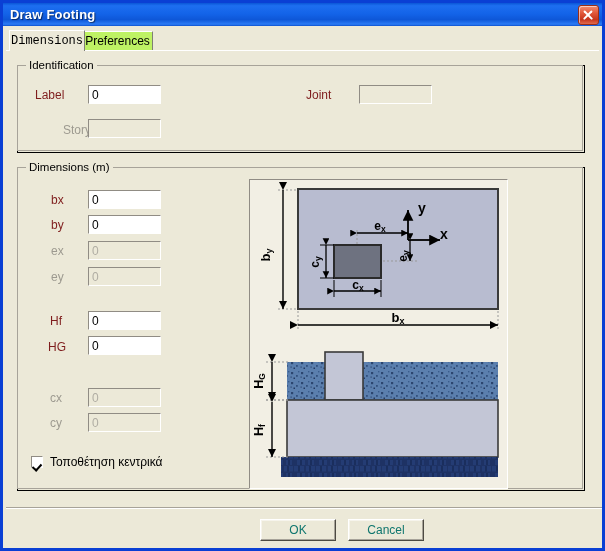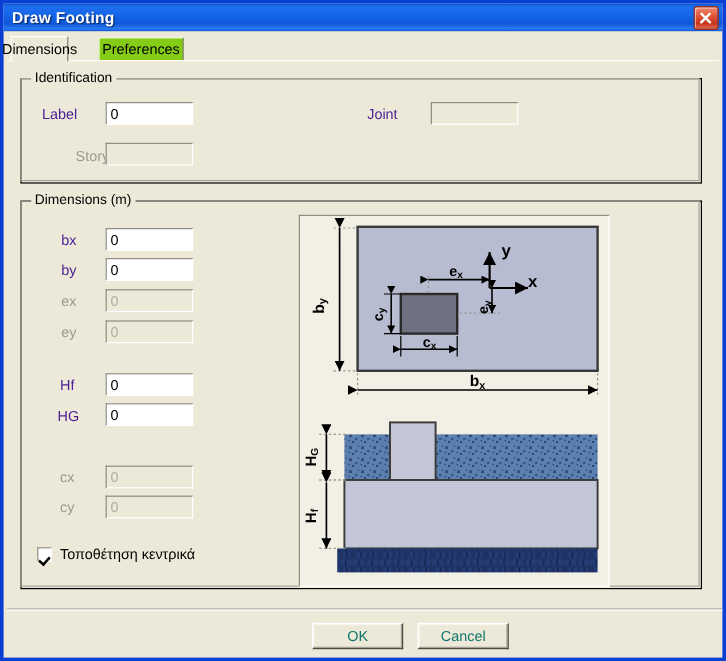--- a/index.html
+++ b/index.html
@@ -31,29 +31,29 @@
     content:"";position:absolute;left:3px;top:8px;width:12px;height:2.4px;
     background:#fff;border-radius:1px;
   }
   .close-btn::before{transform:rotate(45deg);}
   .close-btn::after{transform:rotate(-45deg);}
 
   
   .tabstrip{position:absolute;left:3px;top:27px;width:596px;height:20px;}
   .tab{
     position:absolute;top:0;height:20px;
-    background:#84cc16;border:1px solid #7f7f76;border-bottom:none;
+    background:#bef264;border:1px solid #7f7f76;border-bottom:none;
     font-size:12px;color:#000;display:flex;align-items:center;justify-content:center;
     box-sizing:border-box;cursor:pointer;
   }
   .tab.active{
     background:#ece9d8;border-color:#ffffff #7f7f76 #ece9d8 #ffffff;
     z-index:3;height:21px;
   }
-  .tab-dimensions{left:3px;width:48px;}
+  .tab-dimensions{left:3px;width:76px;font-family:Liberation Mono, monospace;}
   .tab-preferences{left:76px;width:71px;top:1px;height:19px;
     border-color:#ffffff #7f7f76 #7f7f76 #ffffff;}
 
   .tabpage{
     position:absolute;left:3px;top:47px;width:593px;height:455px;
     background:#ece9d8;border-top:1px solid #ffffff;box-sizing:border-box;
   }
 
   
   .group{
@@ -65,21 +65,21 @@
   }
   .group-title{
     position:absolute;top:-7px;left:8px;background:#ece9d8;
     padding:0 3px;font-size:11.5px;color:#000;
   }
 
   #grp-identification{left:14px;top:62px;width:568px;height:88px;}
   #grp-dimensions{left:14px;top:164px;width:568px;height:324px;}
 
   
-  .lbl{position:absolute;font-size:12px;color:#4c1d95;white-space:nowrap;}
+  .lbl{position:absolute;font-size:12px;color:#7f1d1d;white-space:nowrap;}
   .lbl.dis{color:#9d9a90;}
 
   .field{
     position:absolute;height:19px;box-sizing:border-box;
     border:1px solid;border-color:#908c84 #ffffff #ffffff #908c84;
     font-size:12px;color:#000;padding:2px 0 0 3px;
     background:#ffffff;
   }
   .field.dis{background:#ece9d8;color:#b0ada3;}
 

